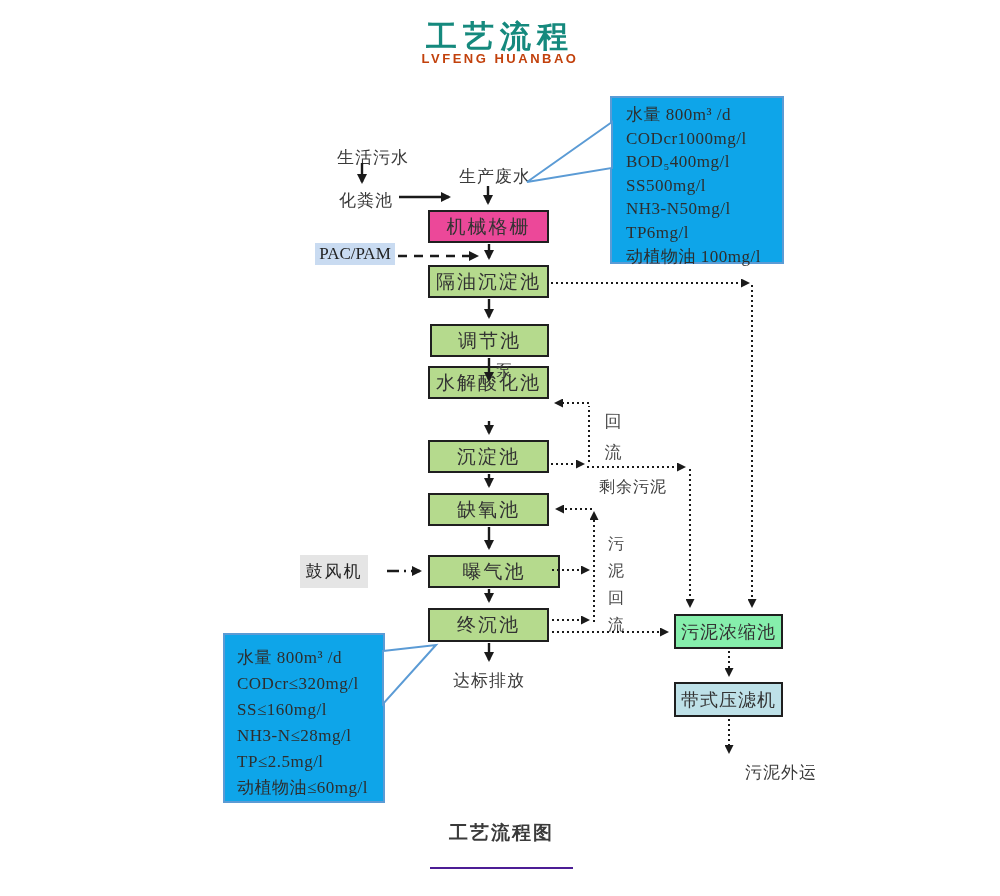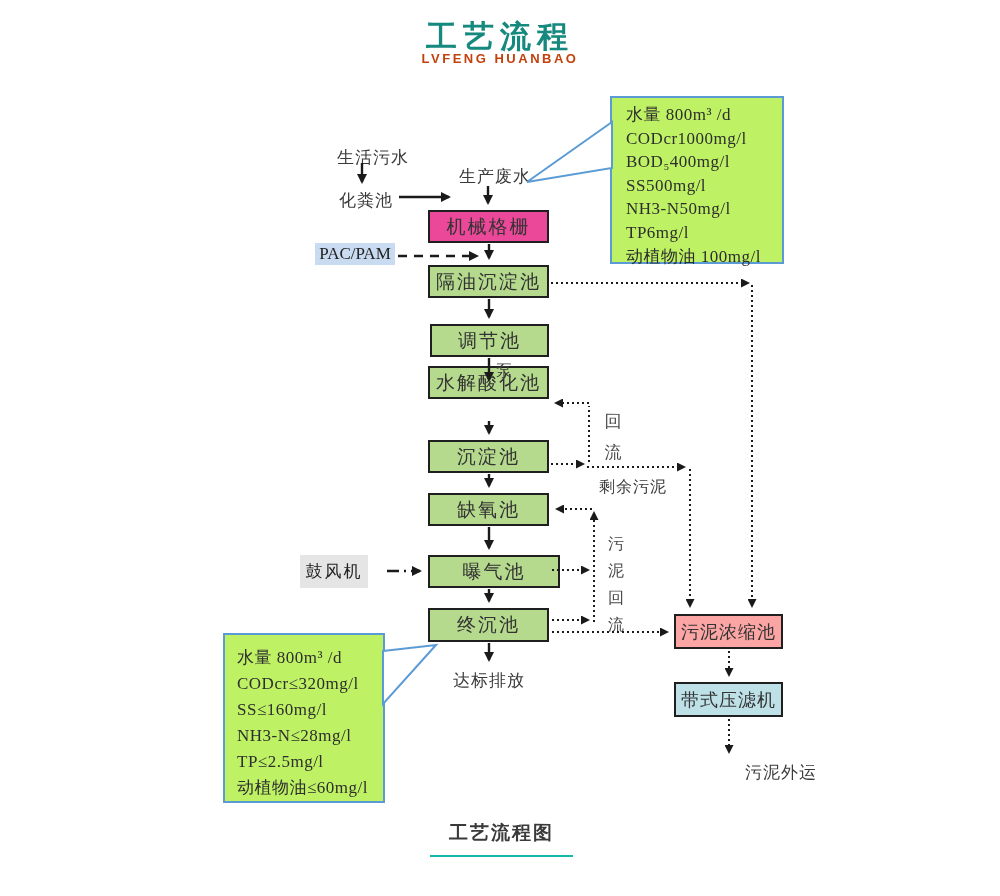--- a/index.html
+++ b/index.html
@@ -29,31 +29,31 @@
     position:absolute;display:flex;align-items:center;justify-content:center;
     font-size:17px;color:#222;box-sizing:border-box;letter-spacing:2px;
   }
   
   .lbl{position:absolute;font-size:17px;color:#3a3a3a;letter-spacing:1px;white-space:nowrap;}
   .lbl.small{font-size:16px;}
   .vlbl{position:absolute;font-size:16px;color:#4a4a4a;width:20px;text-align:center;
         word-break:break-all;line-height:27px;white-space:normal;}
   
   .callout{
-    position:absolute;border:2px solid #5b9bd5;background:#bef264;box-sizing:border-box;
+    position:absolute;border:2px solid #5b9bd5;background:#0ea5e9;box-sizing:border-box;
     font-size:17px;color:#2e2e2e;
   }
   .callout .cline{white-space:nowrap;letter-spacing:0.5px;}
   .callout-influent .cline{line-height:23.6px;}
   .callout-effluent .cline{line-height:26px;}
   
   .caption{
     position:absolute;left:430px;top:820px;width:143px;text-align:center;
     font-size:19px;font-weight:bold;color:#3a3a3a;letter-spacing:2px;
-    border-bottom:2px solid #14b8a6;padding-bottom:9px;
+    border-bottom:2px solid #4c1d95;padding-bottom:21px;
   }
   svg.connectors{position:absolute;left:0;top:0;z-index:5;pointer-events:none;}
   .layer-nodes{position:absolute;left:0;top:0;z-index:3;width:0;height:0;}
   .layer-callouts{position:absolute;left:0;top:0;z-index:1;width:0;height:0;}
 </style>
 </head>
 <body>
 
 <div class="canvas">
 
@@ -83,21 +83,21 @@
 
   <div class="layer-nodes">
     <div class="node" style="left: 428px; top: 210px; width: 121px; height: 33px; background-color: #ec4899;">机械格栅</div>
     <div class="node" style="left: 428px; top: 265px; width: 121px; height: 33px; background-color: rgb(181, 218, 141);">隔油沉淀池</div>
     <div class="node" style="left: 430px; top: 324px; width: 119px; height: 33px; background-color: rgb(181, 218, 141);">调节池</div>
     <div class="node" style="left: 428px; top: 366px; width: 121px; height: 33px; background-color: rgb(181, 218, 141);">水解酸化池</div>
     <div class="node" style="left: 428px; top: 440px; width: 121px; height: 33px; background-color: rgb(181, 218, 141);">沉淀池</div>
     <div class="node" style="left: 428px; top: 493px; width: 121px; height: 33px; background-color: rgb(181, 218, 141);">缺氧池</div>
     <div class="node" style="left: 428px; top: 555px; width: 132px; height: 33px; background-color: rgb(181, 218, 141);">曝气池</div>
     <div class="node" style="left: 428px; top: 608px; width: 121px; height: 34px; background-color: rgb(181, 218, 141);">终沉池</div>
-    <div class="node" style="left: 674px; top: 614px; width: 109px; height: 35px; font-size: 18px; letter-spacing: 1px; background-color: #fca5a5;">污泥浓缩池</div>
+    <div class="node" style="left: 674px; top: 614px; width: 109px; height: 35px; font-size: 18px; letter-spacing: 1px; background-color: #86efac;">污泥浓缩池</div>
     <div class="node" style="left: 674px; top: 682px; width: 109px; height: 35px; font-size: 18px; letter-spacing: 1px; background-color: rgb(190, 225, 232);">带式压滤机</div>
 
     <div class="aux" style="left: 315px; top: 243px; width: 80px; height: 22px; letter-spacing: 0px; background-color: rgb(201, 219, 241);">PAC/PAM</div>
     <div class="aux" style="left: 300px; top: 555px; width: 68px; height: 33px; background-color: #e5e5e5;">鼓风机</div>
 
     <div class="lbl" style="left:337px;top:146px;">生活污水</div>
     <div class="lbl" style="left:339px;top:189px;">化粪池</div>
     <div class="lbl" style="left:459px;top:165px;">生产废水</div>
     <div class="lbl small" style="left:496px;top:361px;">泵</div>
     <div class="vlbl" style="left:603px;top:406px;font-size:17px;line-height:31px;">回流</div>

